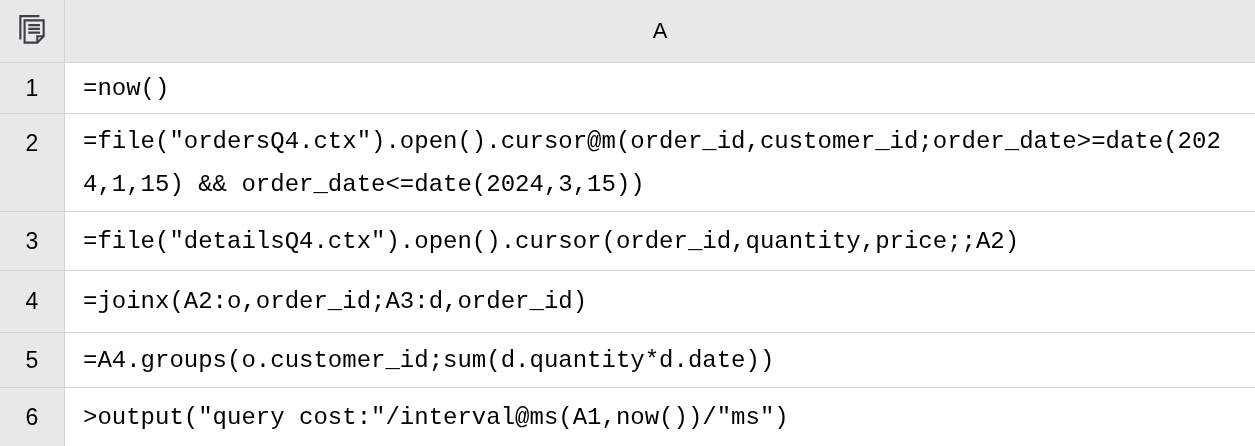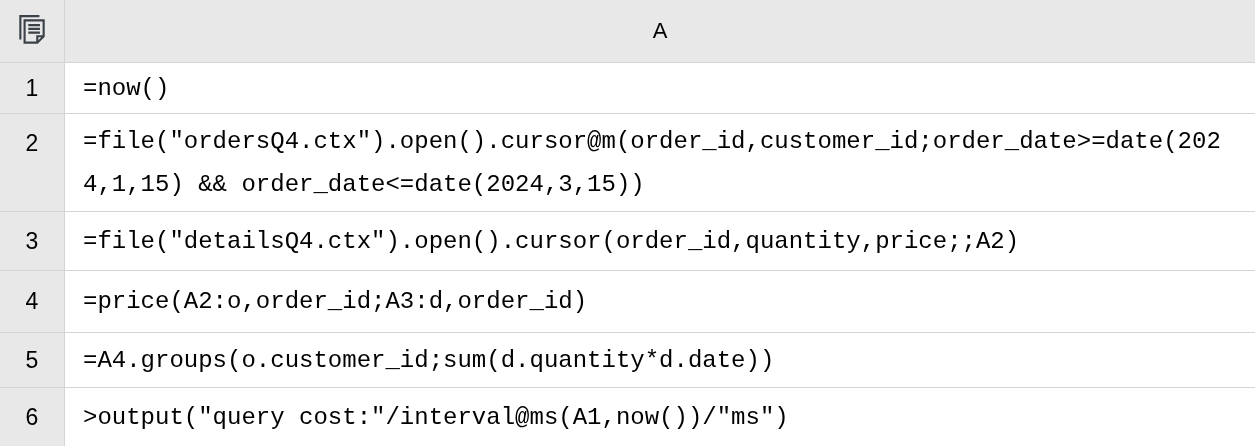--- a/index.html
+++ b/index.html
@@ -82,21 +82,21 @@
     <div class="code">=file("ordersQ4.ctx").open().cursor@m(order_id,customer_id;order_date&gt;=date(2024,1,15) &amp;&amp; order_date&lt;=date(2024,3,15))</div>
   </div>
 
   <div class="row r2 bordered">
     <div class="num">3</div>
     <div class="code">=file("detailsQ4.ctx").open().cursor(order_id,quantity,price;;A2)</div>
   </div>
 
   <div class="row r3 bordered">
     <div class="num">4</div>
-    <div class="code">=price(A2:o,order_id;A3:d,order_id)</div>
+    <div class="code">=joinx(A2:o,order_id;A3:d,order_id)</div>
   </div>
 
   <div class="row r4 bordered">
     <div class="num">5</div>
     <div class="code">=A4.groups(o.customer_id;sum(d.quantity*d.date))</div>
   </div>
 
   <div class="row r5">
     <div class="num">6</div>
     <div class="code">&gt;output("query cost:"/interval@ms(A1,now())/"ms")</div>

